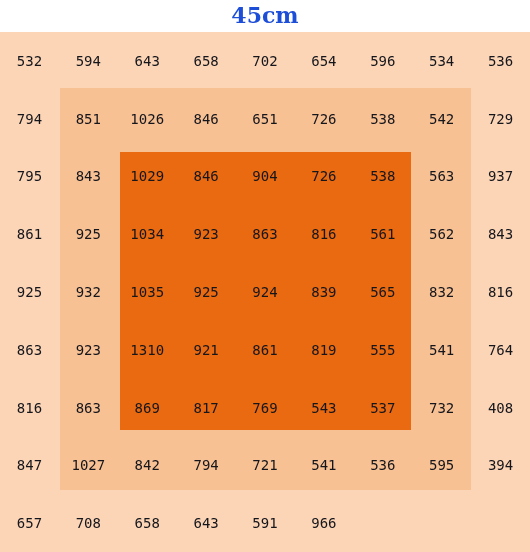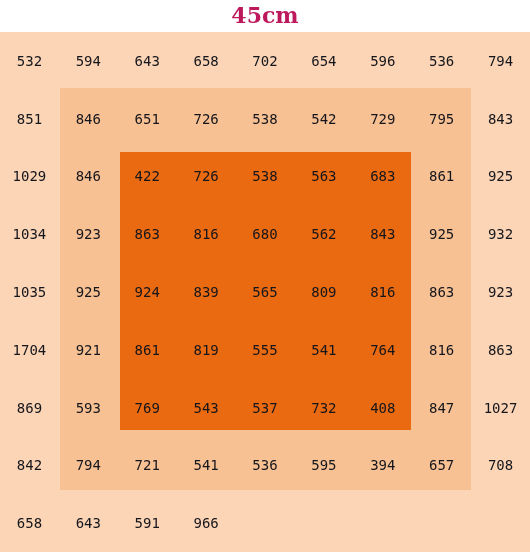--- a/index.html
+++ b/index.html
@@ -26,21 +26,21 @@
     position: absolute;
     left: 0;
     top: 0;
     width: 530px;
     height: 32px;
     line-height: 30px;
     text-align: center;
     font-family: "DejaVu Serif", serif;
     font-size: 22px;
     font-weight: bold;
-    color: #be185d;
+    color: #1d4ed8;
     letter-spacing: 0px;
     white-space: pre;
   }
 
   
   #plot {
     position: absolute;
     left: 0;
     top: 32px;
     width: 530px;
@@ -89,69 +89,71 @@
     <div class="band" style="left: 120px; top: 120px; width: 291px; height: 278px; background: rgb(233, 106, 16);"></div>
 
     <div id="grid">
         <div class="cell">532</div>
         <div class="cell">594</div>
         <div class="cell">643</div>
         <div class="cell">658</div>
         <div class="cell">702</div>
         <div class="cell">654</div>
         <div class="cell">596</div>
+        <div class="cell">534</div>
         <div class="cell">536</div>
         <div class="cell">794</div>
         <div class="cell">851</div>
+        <div class="cell">1026</div>
         <div class="cell">846</div>
         <div class="cell">651</div>
         <div class="cell">726</div>
         <div class="cell">538</div>
         <div class="cell">542</div>
         <div class="cell">729</div>
         <div class="cell">795</div>
         <div class="cell">843</div>
         <div class="cell">1029</div>
         <div class="cell">846</div>
-        <div class="cell">422</div>
+        <div class="cell">904</div>
         <div class="cell">726</div>
         <div class="cell">538</div>
         <div class="cell">563</div>
-        <div class="cell">683</div>
+        <div class="cell">937</div>
         <div class="cell">861</div>
         <div class="cell">925</div>
         <div class="cell">1034</div>
         <div class="cell">923</div>
         <div class="cell">863</div>
         <div class="cell">816</div>
-        <div class="cell">680</div>
+        <div class="cell">561</div>
         <div class="cell">562</div>
         <div class="cell">843</div>
         <div class="cell">925</div>
         <div class="cell">932</div>
         <div class="cell">1035</div>
         <div class="cell">925</div>
         <div class="cell">924</div>
         <div class="cell">839</div>
         <div class="cell">565</div>
-        <div class="cell">809</div>
+        <div class="cell">832</div>
         <div class="cell">816</div>
         <div class="cell">863</div>
         <div class="cell">923</div>
-        <div class="cell">1704</div>
+        <div class="cell">1310</div>
         <div class="cell">921</div>
         <div class="cell">861</div>
         <div class="cell">819</div>
         <div class="cell">555</div>
         <div class="cell">541</div>
         <div class="cell">764</div>
         <div class="cell">816</div>
         <div class="cell">863</div>
         <div class="cell">869</div>
-        <div class="cell">593</div>
+        <div class="cell">817</div>
         <div class="cell">769</div>
         <div class="cell">543</div>
         <div class="cell">537</div>
         <div class="cell">732</div>
         <div class="cell">408</div>
         <div class="cell">847</div>
         <div class="cell">1027</div>
         <div class="cell">842</div>
         <div class="cell">794</div>
         <div class="cell">721</div>

